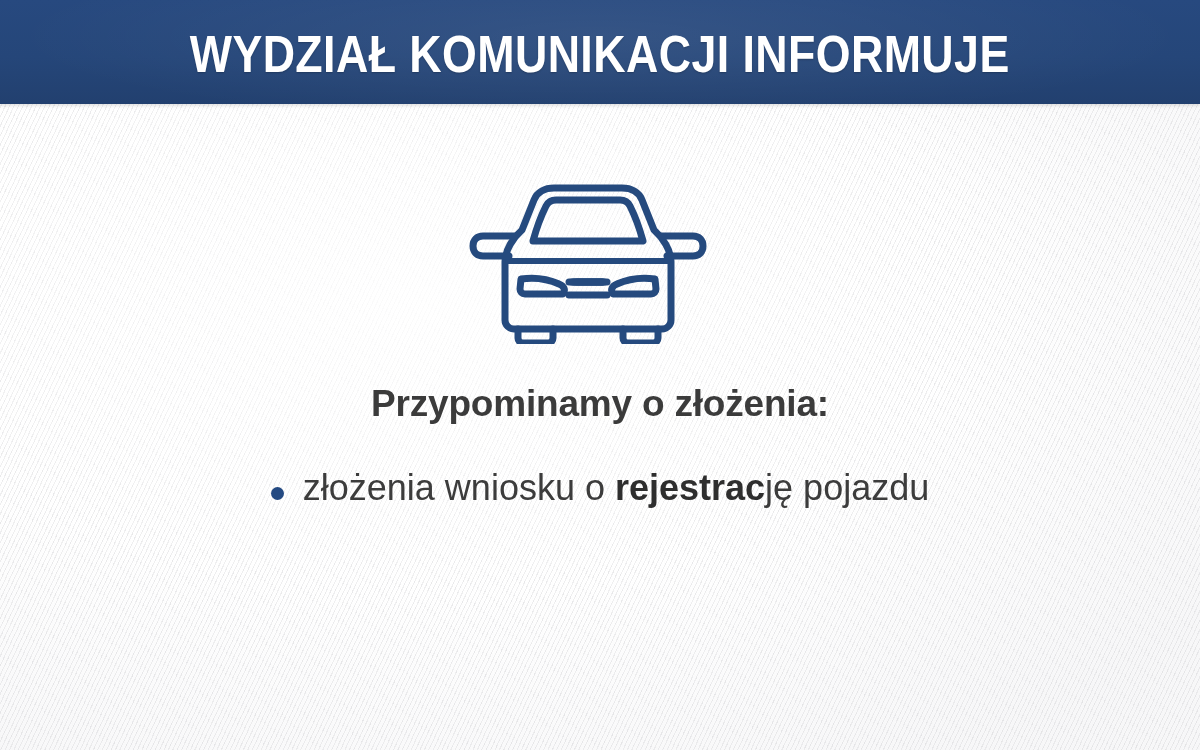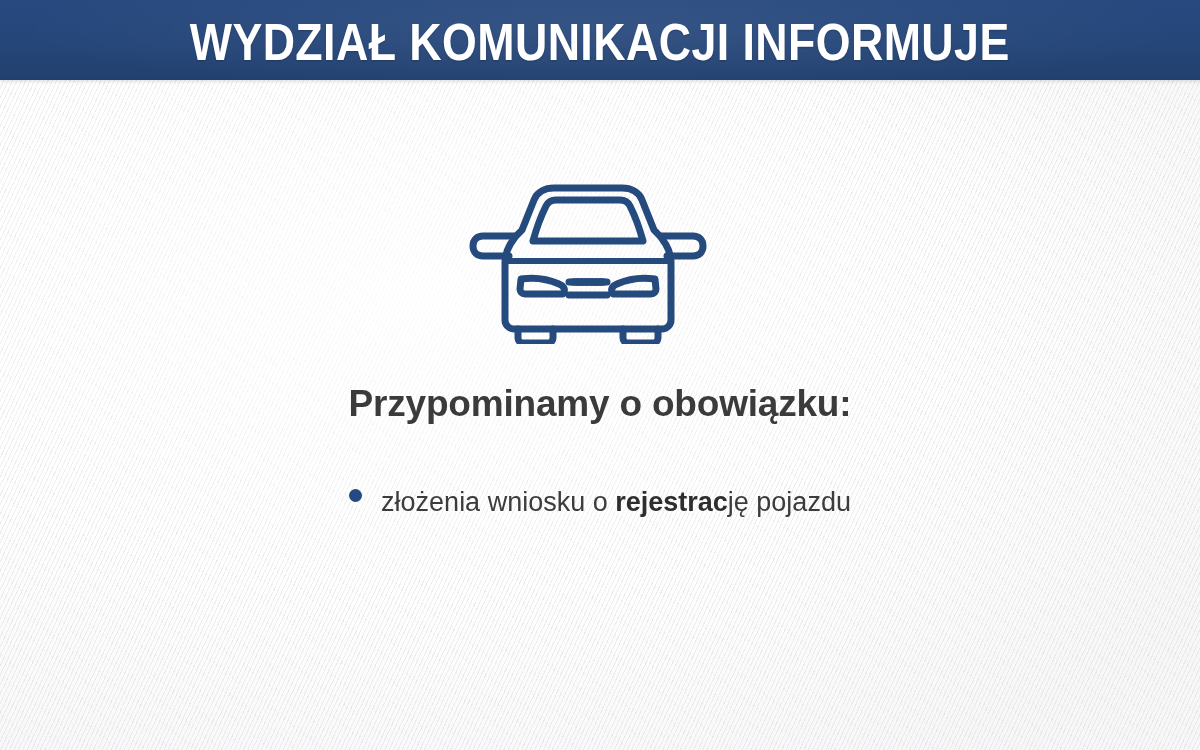--- a/index.html
+++ b/index.html
@@ -60,21 +60,21 @@
         rgba(233,233,236,0.35) 100%);
     pointer-events: none;
   }
 
   
   #header-band {
     position: absolute;
     top: 0;
     left: 0;
     width: 1200px;
-    height: 80px;
+    height: 104px;
     background: linear-gradient(180deg, #27497f 0%, #254679 55%, #22406f 100%);
     display: flex;
     align-items: center;
     justify-content: center;
     box-shadow: 0 2px 3px rgba(0,0,0,0.10);
   }
   #header-band .sheen {
     position: absolute;
     inset: 0;
     background: radial-gradient(ellipse 70% 120% at 50% 35%,
@@ -128,29 +128,28 @@
   #bullet-list {
     list-style: none;
     margin: 0;
     padding: 0;
     display: inline-block;
     text-align: left;
     margin-top: 42px;
   }
   #bullet-list li {
     display: flex;
-    align-items: center;
+    align-items: flex-end;
     font-family: "Liberation Sans", sans-serif;
     font-weight: normal;
-    font-size: 27px;
+    font-size: 36px;
     color: #3c3c3c;
     line-height: 1.1;
     margin-bottom: 32px;
     white-space: nowrap;
-    margin-top: 20px;
   }
   #bullet-list li:last-child { margin-bottom: 0; }
   .bullet-dot {
     display: inline-block;
     width: 13px;
     height: 13px;
     min-width: 13px;
     border-radius: 50%;
     background: #244a82;
     margin-right: 19px;
@@ -201,21 +200,21 @@
 
       <path d="M113 104 L151 104" stroke-width="7"></path>
       <path d="M113 117 L151 117" stroke-width="7"></path>
 
       <path d="M62 151 L62 160 C62 163 64 165 67 165 L92 165 C95 165 97 163 97 160 L97 151"></path>
       <path d="M202 151 L202 160 C202 163 200 165 197 165 L172 165 C169 165 167 163 167 160 L167 151"></path>
     </svg>
   </div>
 
   <div id="content">
-    <p id="lead-text">Przypominamy o obowiązku:</p>
+    <p id="lead-text">Przypominamy o złożenia:</p>
 
     <ul id="bullet-list">
       <li>
         <span class="bullet-dot"></span>
         <span class="li-text"><span>złożenia wniosku o </span><span class="em">rejestrac</span><span class="tail">ję</span><span> pojazdu</span></span>
       </li>
     </ul>
   </div>
 
 </div>

